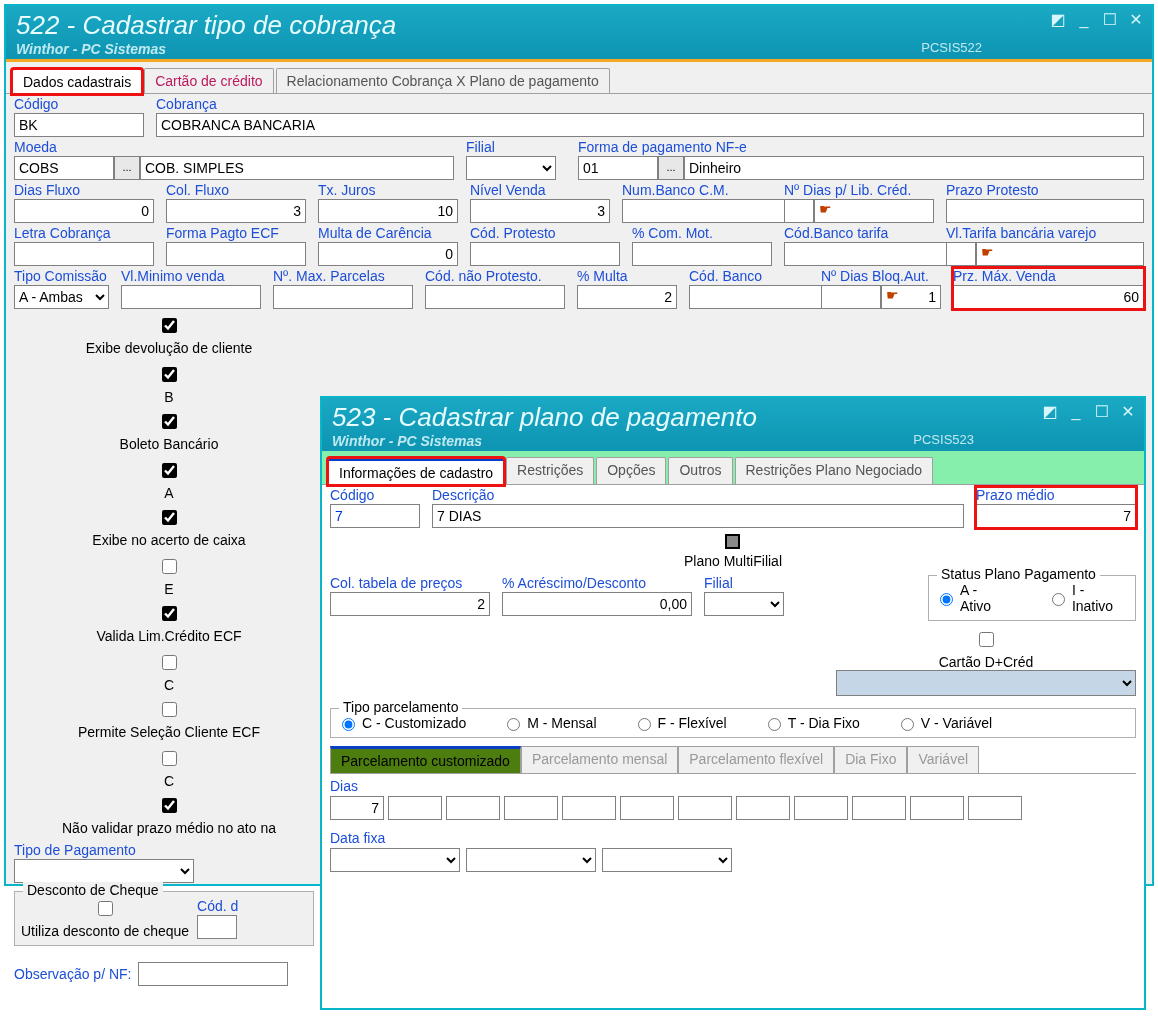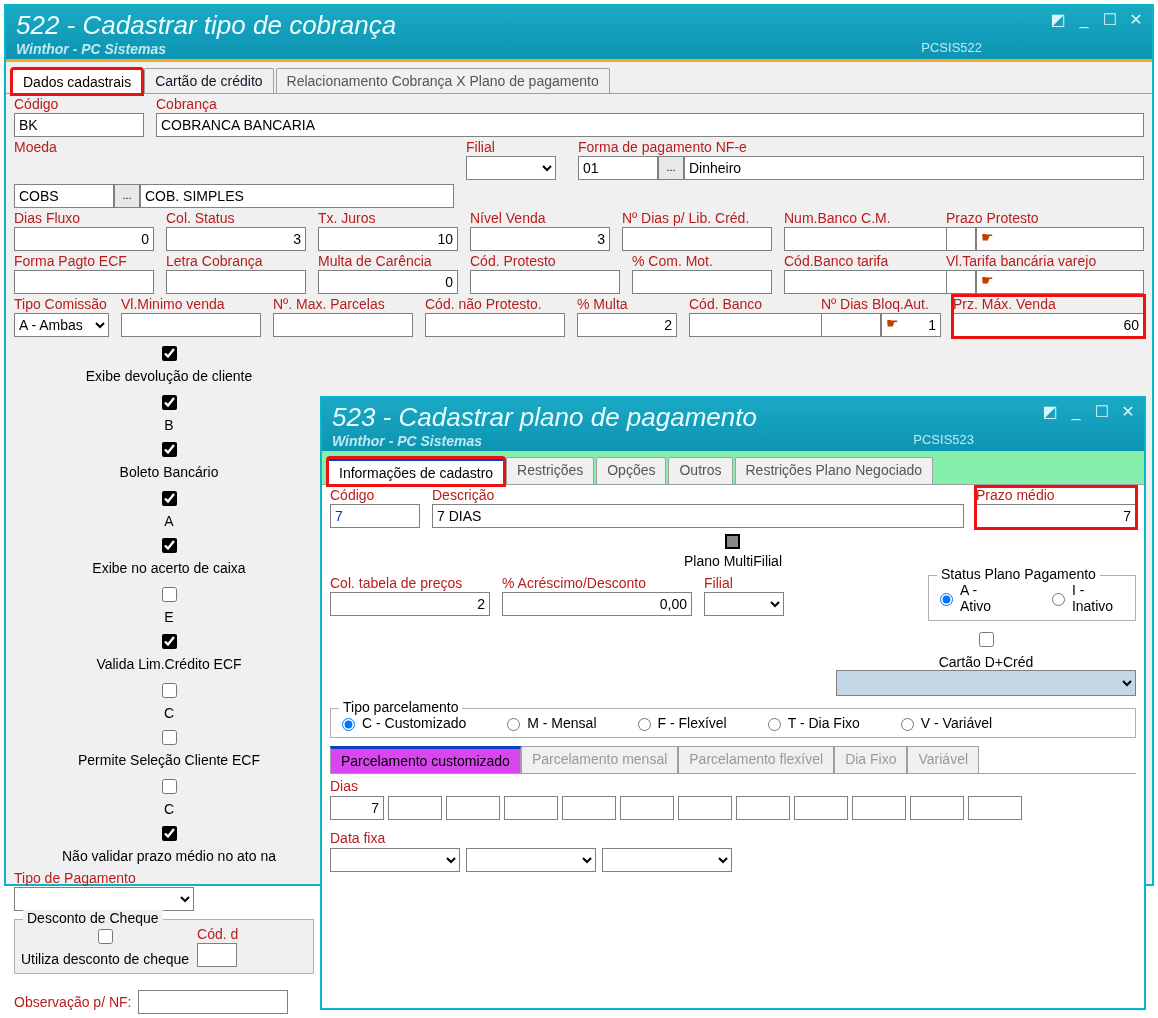--- a/index.html
+++ b/index.html
@@ -10,45 +10,45 @@
   .titlebar { background:linear-gradient(to bottom,#1aa9c4 0%,#0d94b2 100%); color:#fff; padding:4px 10px 2px 10px; position:relative; }
   .titlebar h1 { margin:0; font-size:26px; font-weight:400; font-style:italic; color:#e9fdff; }
   .titlebar .sub { font-size:14px; font-style:italic; color:#bfe9f0; font-weight:600;}
   .titlebar .pcs { position:absolute; right:170px; bottom:4px; font-size:13px; color:#bfe9f0; }
   .titlebar .pcs2 { position:absolute; right:170px; bottom:4px; font-size:13px; color:#bfe9f0; }
   .winbtns { position:absolute; right:8px; top:6px; display:flex; gap:10px; }
   .winbtns span { display:inline-block; width:16px; height:16px; color:#d6f6fb; font-size:16px; line-height:16px; text-align:center; cursor:pointer;}
   .tabbar { display:flex; border-bottom:1px solid #a0a0a0; background:#f0f0f0; padding-top:6px; padding-left:6px; gap:0;}
   .tab { padding:4px 10px; border:1px solid #a0a0a0; border-bottom:none; background:#f0f0f0; margin-right:2px; font-size:14px; color:#555; cursor:pointer; border-radius:2px 2px 0 0;}
   .tab.active { background:#fff; color:#000; position:relative; top:1px;}
-  .tab.disabled { color:#0f172a; }
+  .tab.disabled { color:#be185d; }
   .form-body { padding:2px 8px; }
   .row { display:flex; gap:12px; margin-bottom:2px; }
   .field { display:flex; flex-direction:column; }
-  .field label, .lbl { font-size:14px; color:#b91c1c; margin-bottom:1px; white-space:nowrap;}
+  .field label, .lbl { font-size:14px; color:#1d4ed8; margin-bottom:1px; white-space:nowrap;}
   input[type=text], .inp { height:24px; border:1px solid #808080; background:#fff; font-size:14px; padding:1px 4px; }
   input.num { text-align:right; }
   .readonly { background:#c5d6e6; }
   .dotbtn { width:26px; height:24px; border:1px solid #808080; background:#e8e8e8; font-size:11px; text-align:center; line-height:20px; cursor:pointer;}
   .iconbtn { width:28px; height:24px; border:1px solid #808080; background:#f8f4d8; position:relative; cursor:pointer;}
   .iconbtn::after{content:"☛"; color:#c04000; font-size:14px; position:absolute; left:5px; top:1px;}
   select, .sel { height:24px; border:1px solid #808080; background:#fff; font-size:14px;}
   .chkrow { display:flex; flex-wrap:wrap; gap:6px 20px; margin:6px 0;}
   .chk { display:flex; align-items:center; gap:4px; font-size:14px;flex-direction:column;}
   .chk input { width:15px; height:15px; accent-color:#000;}
   .red-box { outline:3px solid #e11; outline-offset:-1px; }
   .orange-under { border-bottom:3px solid #f5a623;}
   .blue-top { border-top:3px solid #0a3ec7;}
   .groupbox { border:1px solid #b0b0b0; padding:6px; margin-top:8px; position:relative;}
   .groupbox > .title { position:absolute; top:-10px; left:8px; background:#fff; padding:0 4px; font-size:14px;}
   .radio-row { display:flex; gap:36px; align-items:center; font-size:14px;}
   .radio-row label { display:flex; align-items:center; gap:4px;}
   .sub-tabbar { display:flex; border-bottom:1px solid #a0a0a0; margin-top:8px;}
   .sub-tab { padding:4px 10px; border:1px solid #a0a0a0; border-bottom:none; background:#f0f0f0; font-size:14px; color:#999; cursor:pointer;}
-  .sub-tab.active { background:#d946ef; color:#000; border-top:3px solid #0a3ec7;}
+  .sub-tab.active { background:#4d7c0f; color:#000; border-top:3px solid #0a3ec7;}
   .dias-row { display:flex; gap:4px; margin-top:2px;}
   .dias-row input { width:54px; text-align:right;}
   .datafixa-row { display:flex; gap:6px; margin-top:2px;}
   .datafixa-row select { width:130px;}
   .w523 .form-body { background:#fff;}
 </style>
 </head>
 <body>
 
 <div class="window w522">
@@ -77,21 +77,21 @@
         <label>Código</label>
         <input type="text" class="inp" value="BK" style="">
       </div>
       <div class="field" style="flex:1;">
         <label>Cobrança</label>
         <input type="text" class="inp" style="width: 100%;" value="COBRANCA BANCARIA">
       </div>
     </div>
 
     <div class="row">
-      <div class="field" style="width:440px;gap:28px;">
+      <div class="field" style="width:440px;">
         <label>Moeda</label>
         <div style="display:flex;">
           <input type="text" class="inp readonly" style="width: 100px;" value="COBS">
           <div class="dotbtn">...</div>
           <input type="text" class="inp readonly" style="flex: 1 1 0%;" value="COB. SIMPLES">
         </div>
       </div>
       <div class="field" style="width:100px;">
         <label>Filial</label>
         <select class="sel" style="width:90px;"><option></option></select>
@@ -105,55 +105,55 @@
         </div>
       </div>
     </div>
 
     <div class="row">
       <div class="field" style="width:140px;">
           <label>Dias Fluxo</label>
           <input type="text" class="inp num" value="0" style="">
         </div>
       <div class="field" style="width:140px;">
-          <label>Col. Status</label>
+          <label>Col. Fluxo</label>
           <input type="text" class="inp num" value="3" style="">
         </div>
       <div class="field" style="width:140px;">
           <label>Tx. Juros</label>
           <input type="text" class="inp num" value="10" style="">
         </div>
       <div class="field" style="width:140px;">
           <label>Nível Venda</label>
           <input type="text" class="inp num" value="3" style="">
-        </div>
-      <div class="field" style="width:150px;">
-          <label>Nº Dias p/ Lib. Créd.</label>
-          <input type="text" class="inp num" style="">
         </div>
       <div class="field" style="width:150px;">
           <label>Num.Banco C.M.</label>
         <div style="display:flex;">
             <input type="text" class="inp" style="flex: 1 1 0%;">
             <div class="iconbtn"></div>
           </div>
       </div>
+      <div class="field" style="width:150px;">
+          <label>Nº Dias p/ Lib. Créd.</label>
+          <input type="text" class="inp num" style="">
+        </div>
       <div class="field" style="flex:1;">
           <label>Prazo Protesto</label>
           <input type="text" class="inp" style="">
         </div>
     </div>
 
     <div class="row">
       <div class="field" style="width:140px;">
+          <label>Letra Cobrança</label>
+          <input type="text" class="inp" style="">
+        </div>
+      <div class="field" style="width:140px;">
           <label>Forma Pagto ECF</label>
-          <input type="text" class="inp" style="">
-        </div>
-      <div class="field" style="width:140px;">
-          <label>Letra Cobrança</label>
           <input type="text" class="inp" style="">
         </div>
       <div class="field" style="width:140px;">
           <label>Multa de Carência</label>
           <input type="text" class="inp num" value="0" style="">
         </div>
       <div class="field" style="width:150px;">
           <label>Cód. Protesto</label>
           <input type="text" class="inp" style="">
         </div>

